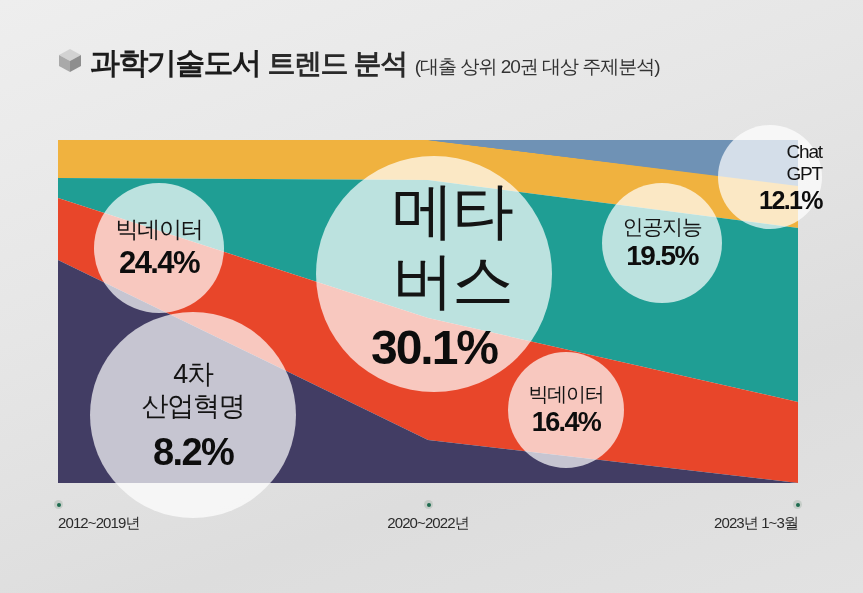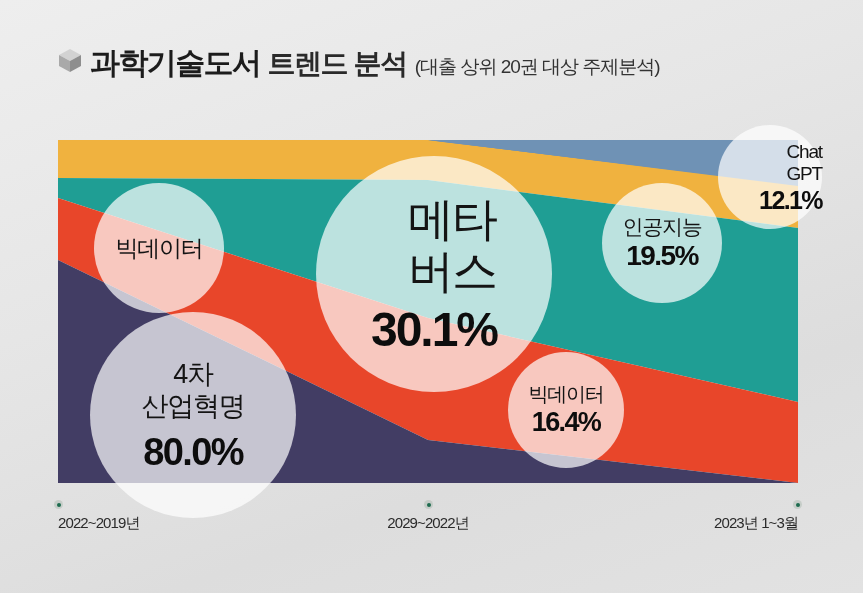--- a/index.html
+++ b/index.html
@@ -106,21 +106,21 @@
   
   #bubble-bigdata-1 { left: 36px;  top: 43px;  width: 130px; height: 130px; }
   #bubble-bigdata-1 .b-label { font-size: 23px; }
   #bubble-bigdata-1 .b-value { font-size: 31px; margin-top: 6px; }
 
   #bubble-industry  { left: 32px;  top: 172px; width: 206px; height: 206px; }
   #bubble-industry .b-label { font-size: 27px; line-height: 1.18; }
   #bubble-industry .b-value { font-size: 38px; margin-top: 10px; }
 
   #bubble-metaverse { left: 258px; top: 16px;  width: 236px; height: 236px; }
-  #bubble-metaverse .b-label { font-size: 46px; line-height: 1.12; letter-spacing: -2px; margin-left: 36px; }
+  #bubble-metaverse .b-label { font-size: 62px; line-height: 1.12; letter-spacing: -2px; margin-left: 36px; }
   #bubble-metaverse .b-value { font-size: 48px; margin-top: 9px; letter-spacing: -2px; }
 
   #bubble-bigdata-2 { left: 450px; top: 212px; width: 116px; height: 116px; }
   #bubble-bigdata-2 .b-label { font-size: 20px; }
   #bubble-bigdata-2 .b-value { font-size: 27px; margin-top: 5px; }
 
   #bubble-ai        { left: 544px; top: 43px;  width: 120px; height: 120px; }
   #bubble-ai .b-label { font-size: 21px; }
   #bubble-ai .b-value { font-size: 28px; margin-top: 5px; }
 
@@ -201,26 +201,27 @@
 
       <path d="M0,58 L370,178 L740,262 L740,343 L370,300 L0,120 Z" fill="#e8462a"></path>
 
       <path d="M0,120 L370,300 L740,343 L0,343 Z" fill="#423d64"></path>
 
       <path d="M372,0 L740,0 L740,46 Z" fill="#6f92b5"></path>
     </svg>
 
     <div class="bubble" id="bubble-bigdata-1">
       <span class="b-label">빅데이터</span>
+      <span class="b-value">24.4%</span>
     </div>
 
     <div class="bubble" id="bubble-industry">
       <span class="b-label">4차
 산업혁명</span>
-      <span class="b-value">80.0%</span>
+      <span class="b-value">8.2%</span>
     </div>
 
     <div class="bubble" id="bubble-metaverse">
       <span class="b-label">메타
 버스</span>
       <span class="b-value">30.1%</span>
     </div>
 
     <div class="bubble" id="bubble-bigdata-2">
       <span class="b-label">빅데이터</span>
@@ -237,18 +238,18 @@
 GPT</span>
       <span class="b-value">12.1%</span>
     </div>
   </div>
 
   <div id="axis">
     <span class="tick t0"></span>
     <span class="tick t1"></span>
     <span class="tick t2"></span>
 
-    <span class="axis-label start">2022~2019년</span>
-    <span class="axis-label middle">2029~2022년</span>
+    <span class="axis-label start">2012~2019년</span>
+    <span class="axis-label middle">2020~2022년</span>
     <span class="axis-label end">2023년 1~3월</span>
   </div>
 
 </div>
 
 </body></html>

